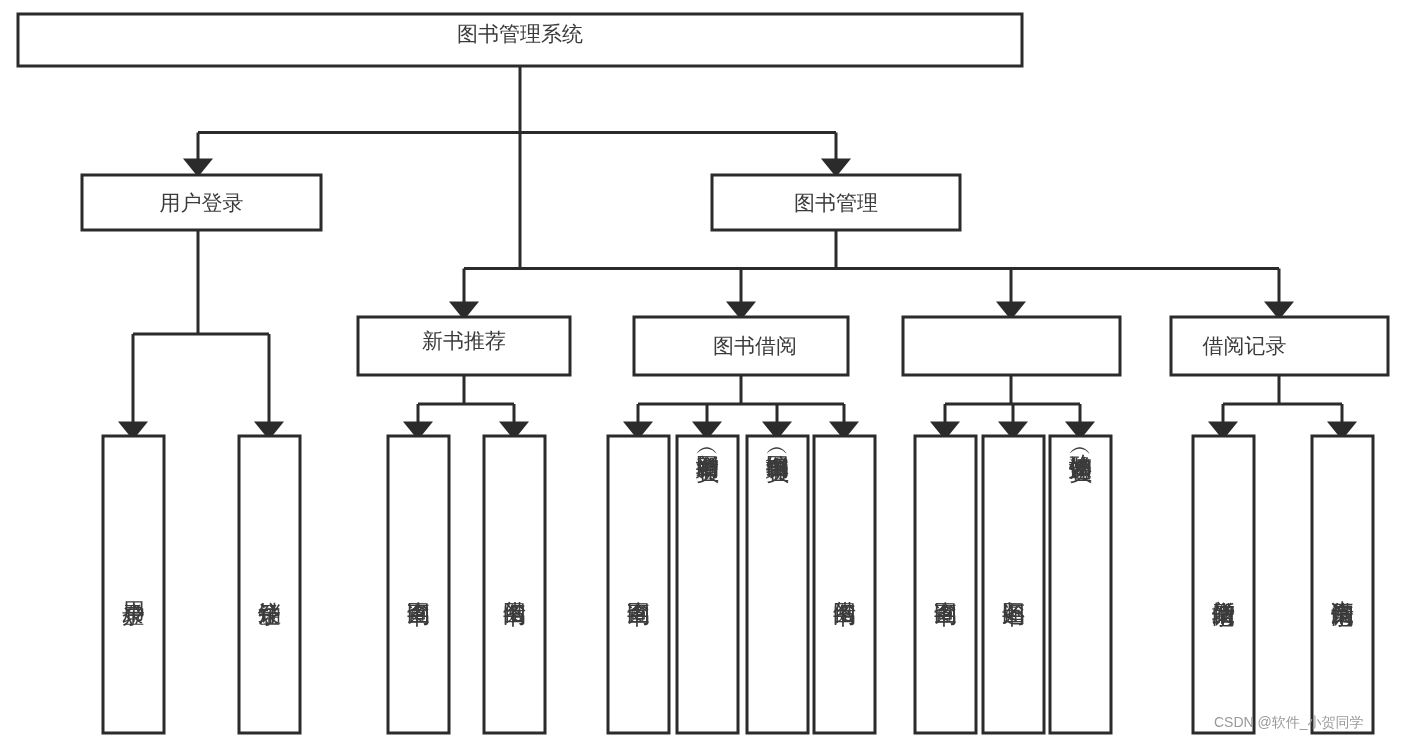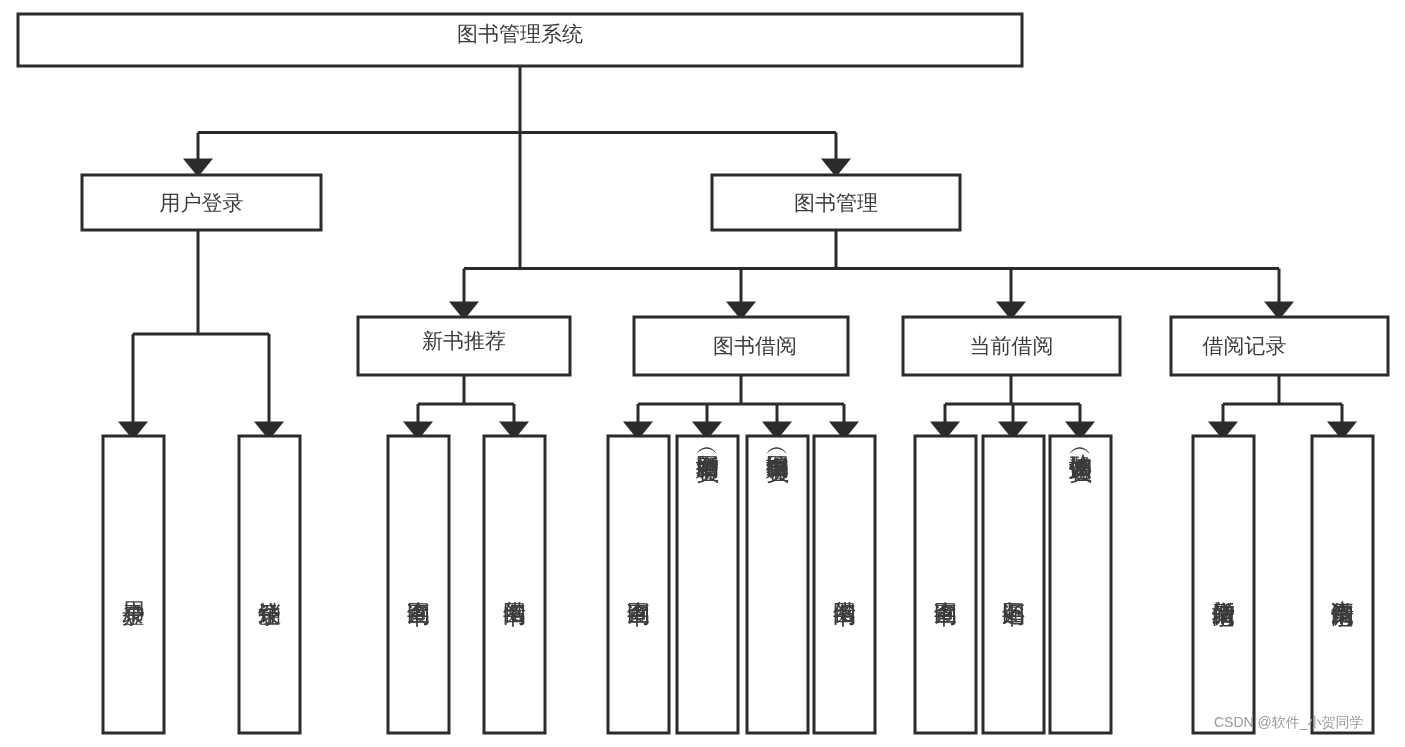--- a/index.html
+++ b/index.html
@@ -118,21 +118,20 @@
     <rect class="node-rect" x="1193" y="436" width="61" height="297"></rect>
     <rect class="node-rect" x="1312" y="436" width="61" height="297"></rect>
   </svg>
 
   <div class="horiz-text" style="left:18px;top:14px;width:1004px;height:40px;">图书管理系统</div>
   <div class="horiz-text" style="left:82px;top:175px;width:239px;height:55px;">用户登录</div>
   <div class="horiz-text" style="left:712px;top:175px;width:248px;height:55px;border-radius:8px;">图书管理</div>
 
   <div class="horiz-text" style="left:358px;top:317px;width:212px;height:48px;">新书推荐</div>
   <div class="horiz-text" style="left:634px;top:317px;width:214px;height:58px;padding-left:28px;">图书借阅</div>
-  <div class="horiz-text" style="left:903px;top:317px;width:217px;height:58px;">当前借阅</div>
   <div class="horiz-text" style="left:1114px;top:317px;width:261px;height:58px;">借阅记录</div>
 
   <div class="vert-box" style="left:103px;top:436px;width:61px;height:297px;">
     <span class="vert-text">用户登录</span>
   </div>
   <div class="vert-box" style="left:239px;top:436px;width:61px;height:297px;">
     <span class="vert-text">注销登录</span>
   </div>
 
   <div class="vert-box" style="left:388px;top:436px;width:61px;height:297px;">

